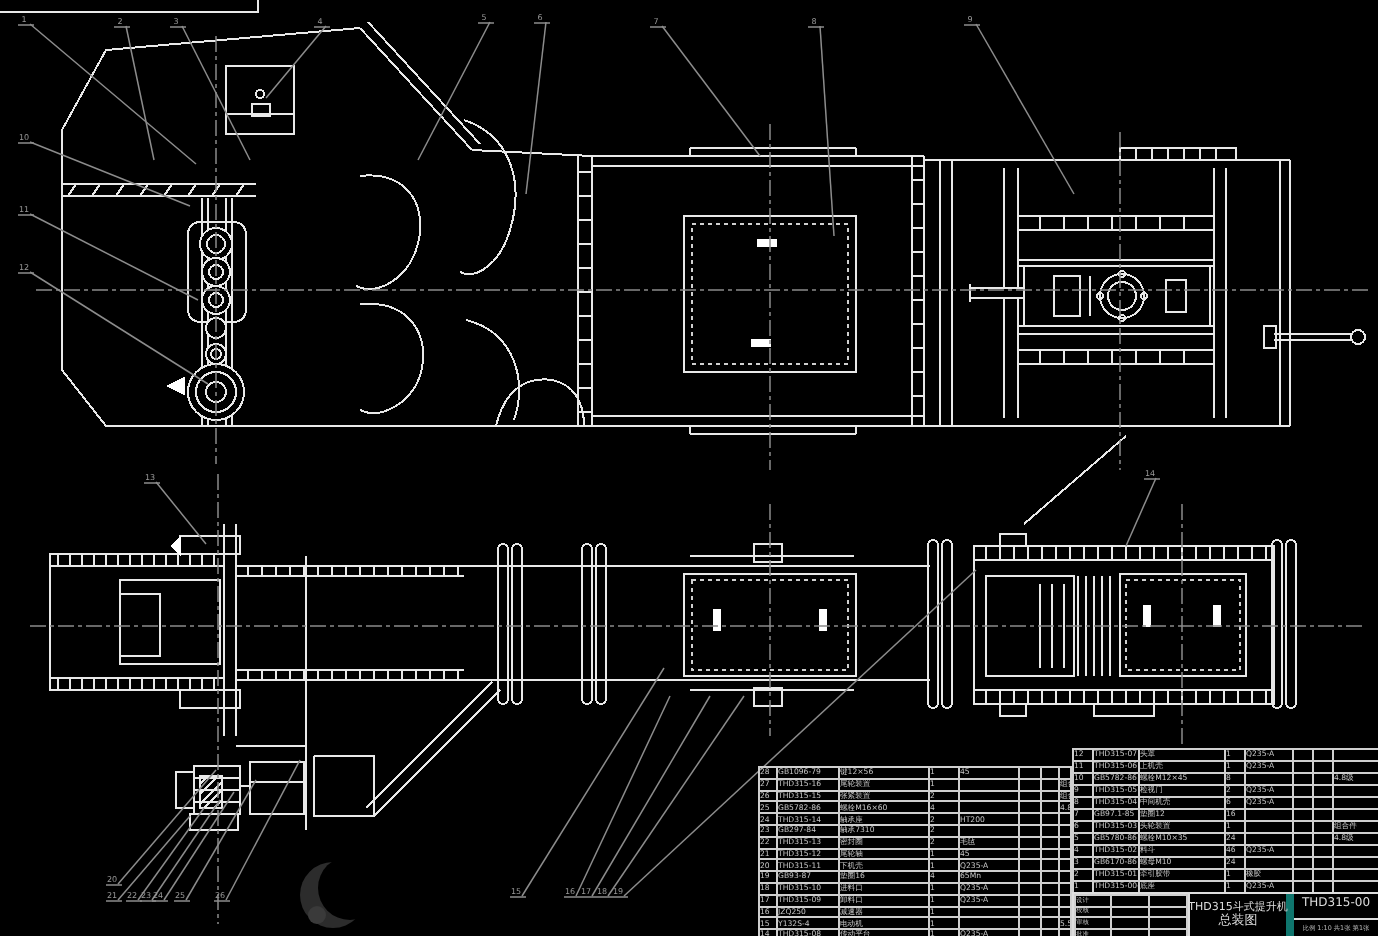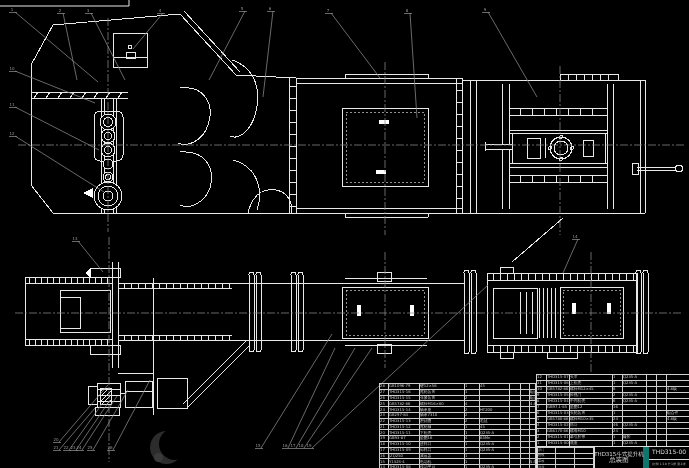--- a/index.html
+++ b/index.html
@@ -18,21 +18,21 @@
         font-weight:normal;font-size:3.8px;line-height:1.1;text-align:left;}
   #lt{left:379px;top:383px;width:156px;}
   #lt td{height:4.8px;}
   #rt{left:536px;top:374px;width:153px;}
   #rt td{height:5px;}
   #rt th{font-size:3.8px;height:5.5px;text-align:center;}
   #tblock{position:absolute;left:536px;top:446px;width:152px;height:21px;
           border:1px solid #ddd;display:flex;color:#ddd;background:#000;}
   #sig{left:0;top:0;width:56px;height:21px;position:relative;}
   #sig td{font-size:3.2px;height:4.7px;color:#bbb;}
-  .tb-title{width:48px;border-left:1px solid #ddd;border-right:6px solid #0f766e;
+  .tb-title{width:48px;border-left:1px solid #ddd;border-right:4px solid #0f766e;
             display:flex;flex-direction:column;align-items:center;justify-content:center;}
   .tb-title .l1{font-size:5.5px;line-height:1.1;white-space:nowrap;}
   .tb-title .l2{font-size:6.5px;line-height:1.1;white-space:nowrap;}
   .tb-right{flex:1;display:flex;flex-direction:column;}
   .tb-no{font-size:6px;text-align:center;border-bottom:1px solid #ddd;
          padding-top:1px;height:11px;white-space:nowrap;}
   .tb-note{font-size:3.2px;text-align:center;color:#bbb;flex:1;
            display:flex;align-items:center;justify-content:center;white-space:nowrap;}
   .callout{position:absolute;font-size:4px;color:#979797;line-height:1;
            transform:translate(-50%,0);}

